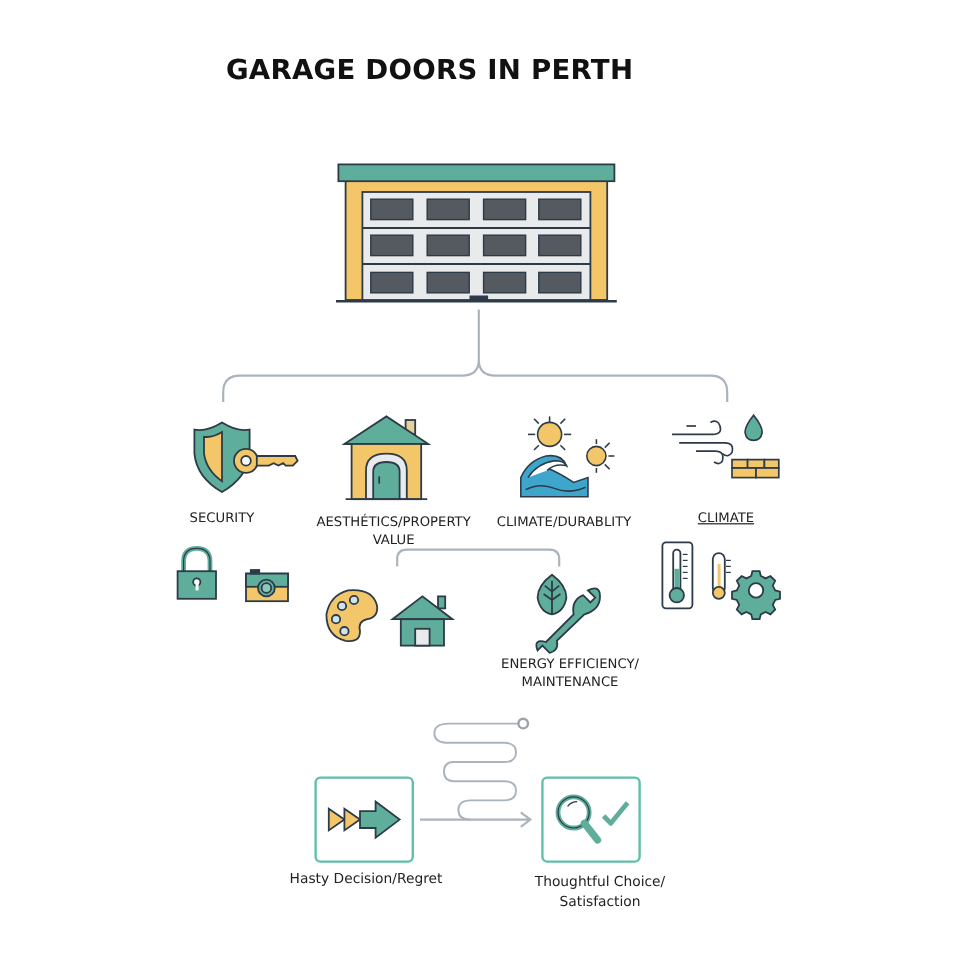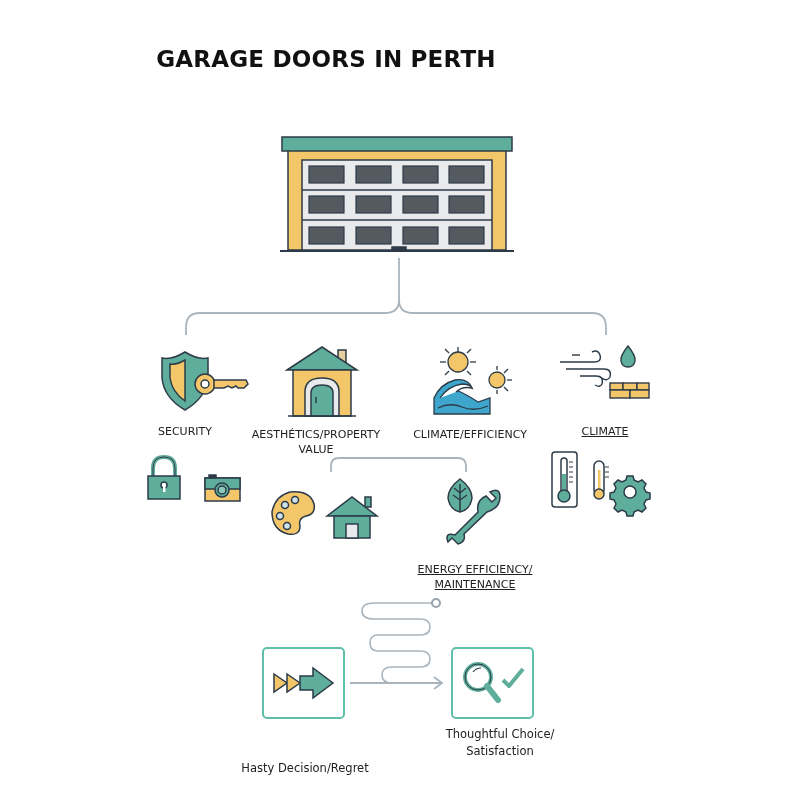--- a/index.html
+++ b/index.html
@@ -1,18 +1,18 @@
 <!DOCTYPE html>
 <html><head>
 <meta charset="utf-8">
 <style>
   html,body{margin:0;padding:0;background:#ffffff;}
   body{width:800px;height:800px;position:relative;overflow:hidden;font-family:"Liberation Sans",sans-serif;color:#1f2a33;}
   .abs{position:absolute;}
-  .title{left:0;top:46px;width:652px;text-align:center;font-family:"DejaVu Sans",sans-serif;font-size:23px;font-weight:bold;letter-spacing:0.2px;color:#111;}
+  .title{left:0;top:46px;width:652px;text-align:center;font-family:"DejaVu Sans",sans-serif;font-size:23px;font-weight:bold;letter-spacing:0.2px;color:#111;padding-left:32px;}
   .lbl{font-family:"DejaVu Sans",sans-serif;font-size:11px;text-align:center;color:#222;line-height:15px;}
   .lbl2{font-family:"DejaVu Sans",sans-serif;font-size:11.5px;text-align:center;color:#222;line-height:17px;}
   svg{position:absolute;left:0;top:0;}
 </style>
 </head>
 <body>
 
 <div class="abs title">GARAGE DOORS IN PERTH</div>
 
 <svg width="800" height="800" viewBox="0 0 800 800">
@@ -184,26 +184,26 @@
       <circle cx="478" cy="677" r="13" fill="#fff" stroke="#5fae9c" stroke-width="4"></circle>
       <circle cx="478" cy="677" r="13" fill="none" stroke="#2d3b48" stroke-width="1"></circle>
       <path d="M473 672 Q476 668 481 668" fill="none" stroke="#2d3b48" stroke-width="1.2"></path>
       <path d="M487 686 L498 700" stroke="#5fae9c" stroke-width="6" stroke-linecap="round"></path>
       <path d="M503 680 L509 686 L523 669" fill="none" stroke="#5fae9c" stroke-width="4" stroke-linejoin="round"></path>
     </g>
   </g>
 </svg>
 
 <div class="abs lbl" style="left:135px;top:424px;width:100px;">SECURITY</div>
-<div class="abs lbl" style="left:236px;top:427px;width:160px;">AESTHÉTICS/PROPERTY VALUE</div>
-<div class="abs lbl" style="left:410px;top:427px;width:120px;">CLIMATE/EFFICIENCY</div>
+<div class="abs lbl" style="left:248px;top:427px;width:160px;">AESTHÉTICS/PROPERTY VALUE</div>
+<div class="abs lbl" style="left:410px;top:427px;width:120px;">CLIMATE/DURABLITY</div>
 <div class="abs lbl" style="left:555px;top:424px;width:100px;text-decoration:underline;">CLIMATE</div>
 
-<div class="abs lbl" style="left:405px;top:562px;width:140px;text-decoration:underline;">
+<div class="abs lbl" style="left:405px;top:546px;width:140px;">
   <div>ENERGY EFFICIENCY/</div>
   <div>MAINTENANCE</div>
 </div>
 
-<div class="abs lbl2" style="left:230px;top:760px;width:150px;text-align:center;">Hasty Decision/Regret</div>
+<div class="abs lbl2" style="left:230px;top:724px;width:150px;text-align:center;">Hasty Decision/Regret</div>
 <div class="abs lbl2" style="left:430px;top:726px;width:140px;">
   <div>Thoughtful Choice/</div>
   <div>Satisfaction</div>
 </div>
 
 </body></html>

